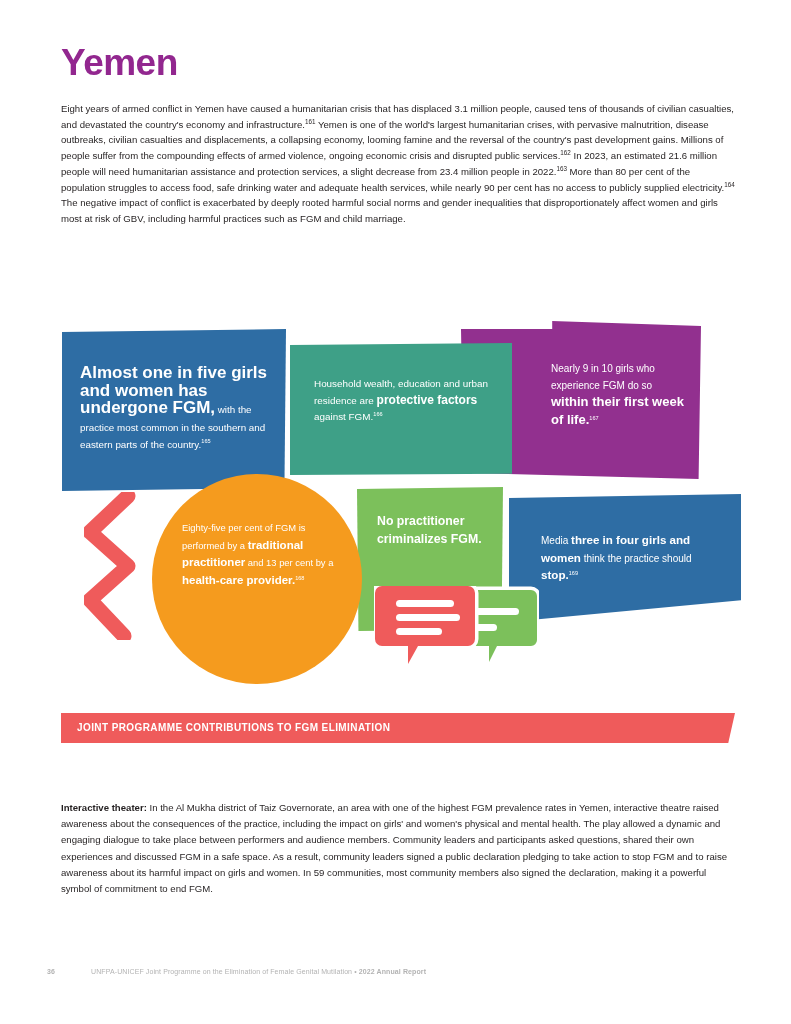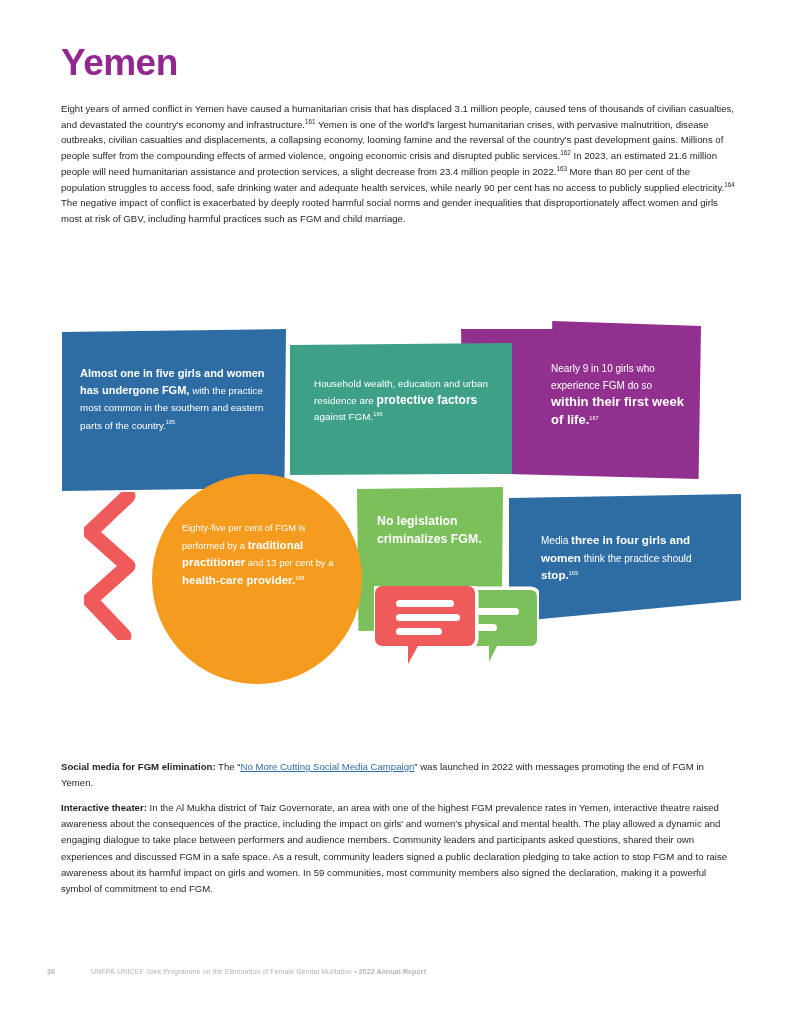--- a/index.html
+++ b/index.html
@@ -85,21 +85,21 @@
   .box-blue1 {
     left: 62px; top: 33px;
     width: 224px; height: 162px;
     background: #2e6da4;
     clip-path: polygon(0 3px, 100% 0, 99.3% 98%, 0 100%);
   }
   .box-blue1 .txt {
     left: 18px; top: 36px; width: 190px;
     font-size: 11.3px; line-height: 16.5px; font-weight: normal;
   }
-  .box-blue1 .txt .b { font-weight: bold; font-size: 11px; margin-top: 12px; }
+  .box-blue1 .txt .b { font-weight: bold; font-size: 17px; margin-top: 12px; }
   .box-blue1 .txt .sm { font-size: 9.8px; }
 
   
   .box-teal {
     left: 290px; top: 47px;
     width: 222px; height: 132px;
     background: #3ea087;
     clip-path: polygon(0 2px, 100% 0, 100% 99%, 0 100%);
   }
   .box-teal .txt {
@@ -253,21 +253,21 @@
       </div>
     </div>
 
     <div class="shape box-blue2">
       <div class="txt">
         <span>Media </span><span class="b">three in four girls and women</span><span> think the practice should </span><span class="b">stop.</span><sup>169</sup>
       </div>
     </div>
 
     <div class="shape box-green">
-      <div class="txt">No legislation criminalizes FGM.</div>
+      <div class="txt">No practitioner criminalizes FGM.</div>
     </div>
 
     <div class="zigzag">
       <svg width="56" height="148" viewBox="0 0 56 148" xmlns="http://www.w3.org/2000/svg">
         <path d="M44 4 L6 40 L44 74 L6 108 L40 144" fill="none" stroke="#ef5b5b" stroke-width="15" stroke-linecap="round" stroke-linejoin="round"></path>
       </svg>
     </div>
 
     <div class="shape circle-orange">
       <div class="txt">
@@ -291,22 +291,22 @@
           <rect x="22" y="14" width="58" height="7" rx="3.5" fill="#ffffff"></rect>
           <rect x="22" y="28" width="64" height="7" rx="3.5" fill="#ffffff"></rect>
           <rect x="22" y="42" width="46" height="7" rx="3.5" fill="#ffffff"></rect>
         </g>
       </svg>
     </div>
 
 
   </div>
 
-
-  <div class="contrib contrib-1" id="contrib1"><b>Social media for FGM elimination:</b><span> The “</span><a href="#">No More Cutting Social Media Campaign</a><span>” was launched in 2022 with messages promoting the end of FGM in Yemen.</span></div>
+  <div class="tag-joint">JOINT PROGRAMME CONTRIBUTIONS TO FGM ELIMINATION</div>
+
   <div class="contrib contrib-2" id="contrib2"><b>Interactive theater:</b><span> In the Al Mukha district of Taiz Governorate, an area with one of the highest FGM prevalence rates in Yemen, interactive theatre raised awareness about the consequences of the practice, including the impact on girls' and women's physical and mental health. The play allowed a dynamic and engaging dialogue to take place between performers and audience members. Community leaders and participants asked questions, shared their own experiences and discussed FGM in a safe space. As a result, community leaders signed a public declaration pledging to take action to stop FGM and to raise awareness about its harmful impact on girls and women. In 59 communities, most community members also signed the declaration, making it a powerful symbol of commitment to end FGM.</span></div>
 
   <div class="footer">
     <span class="pg">36</span><span class="sep"></span><span>UNFPA-UNICEF Joint Programme on the Elimination of Female Genital Mutilation</span>
     <span>•</span>
     <span class="rep">2022 Annual Report</span>
   </div>
 
 </div>
 

